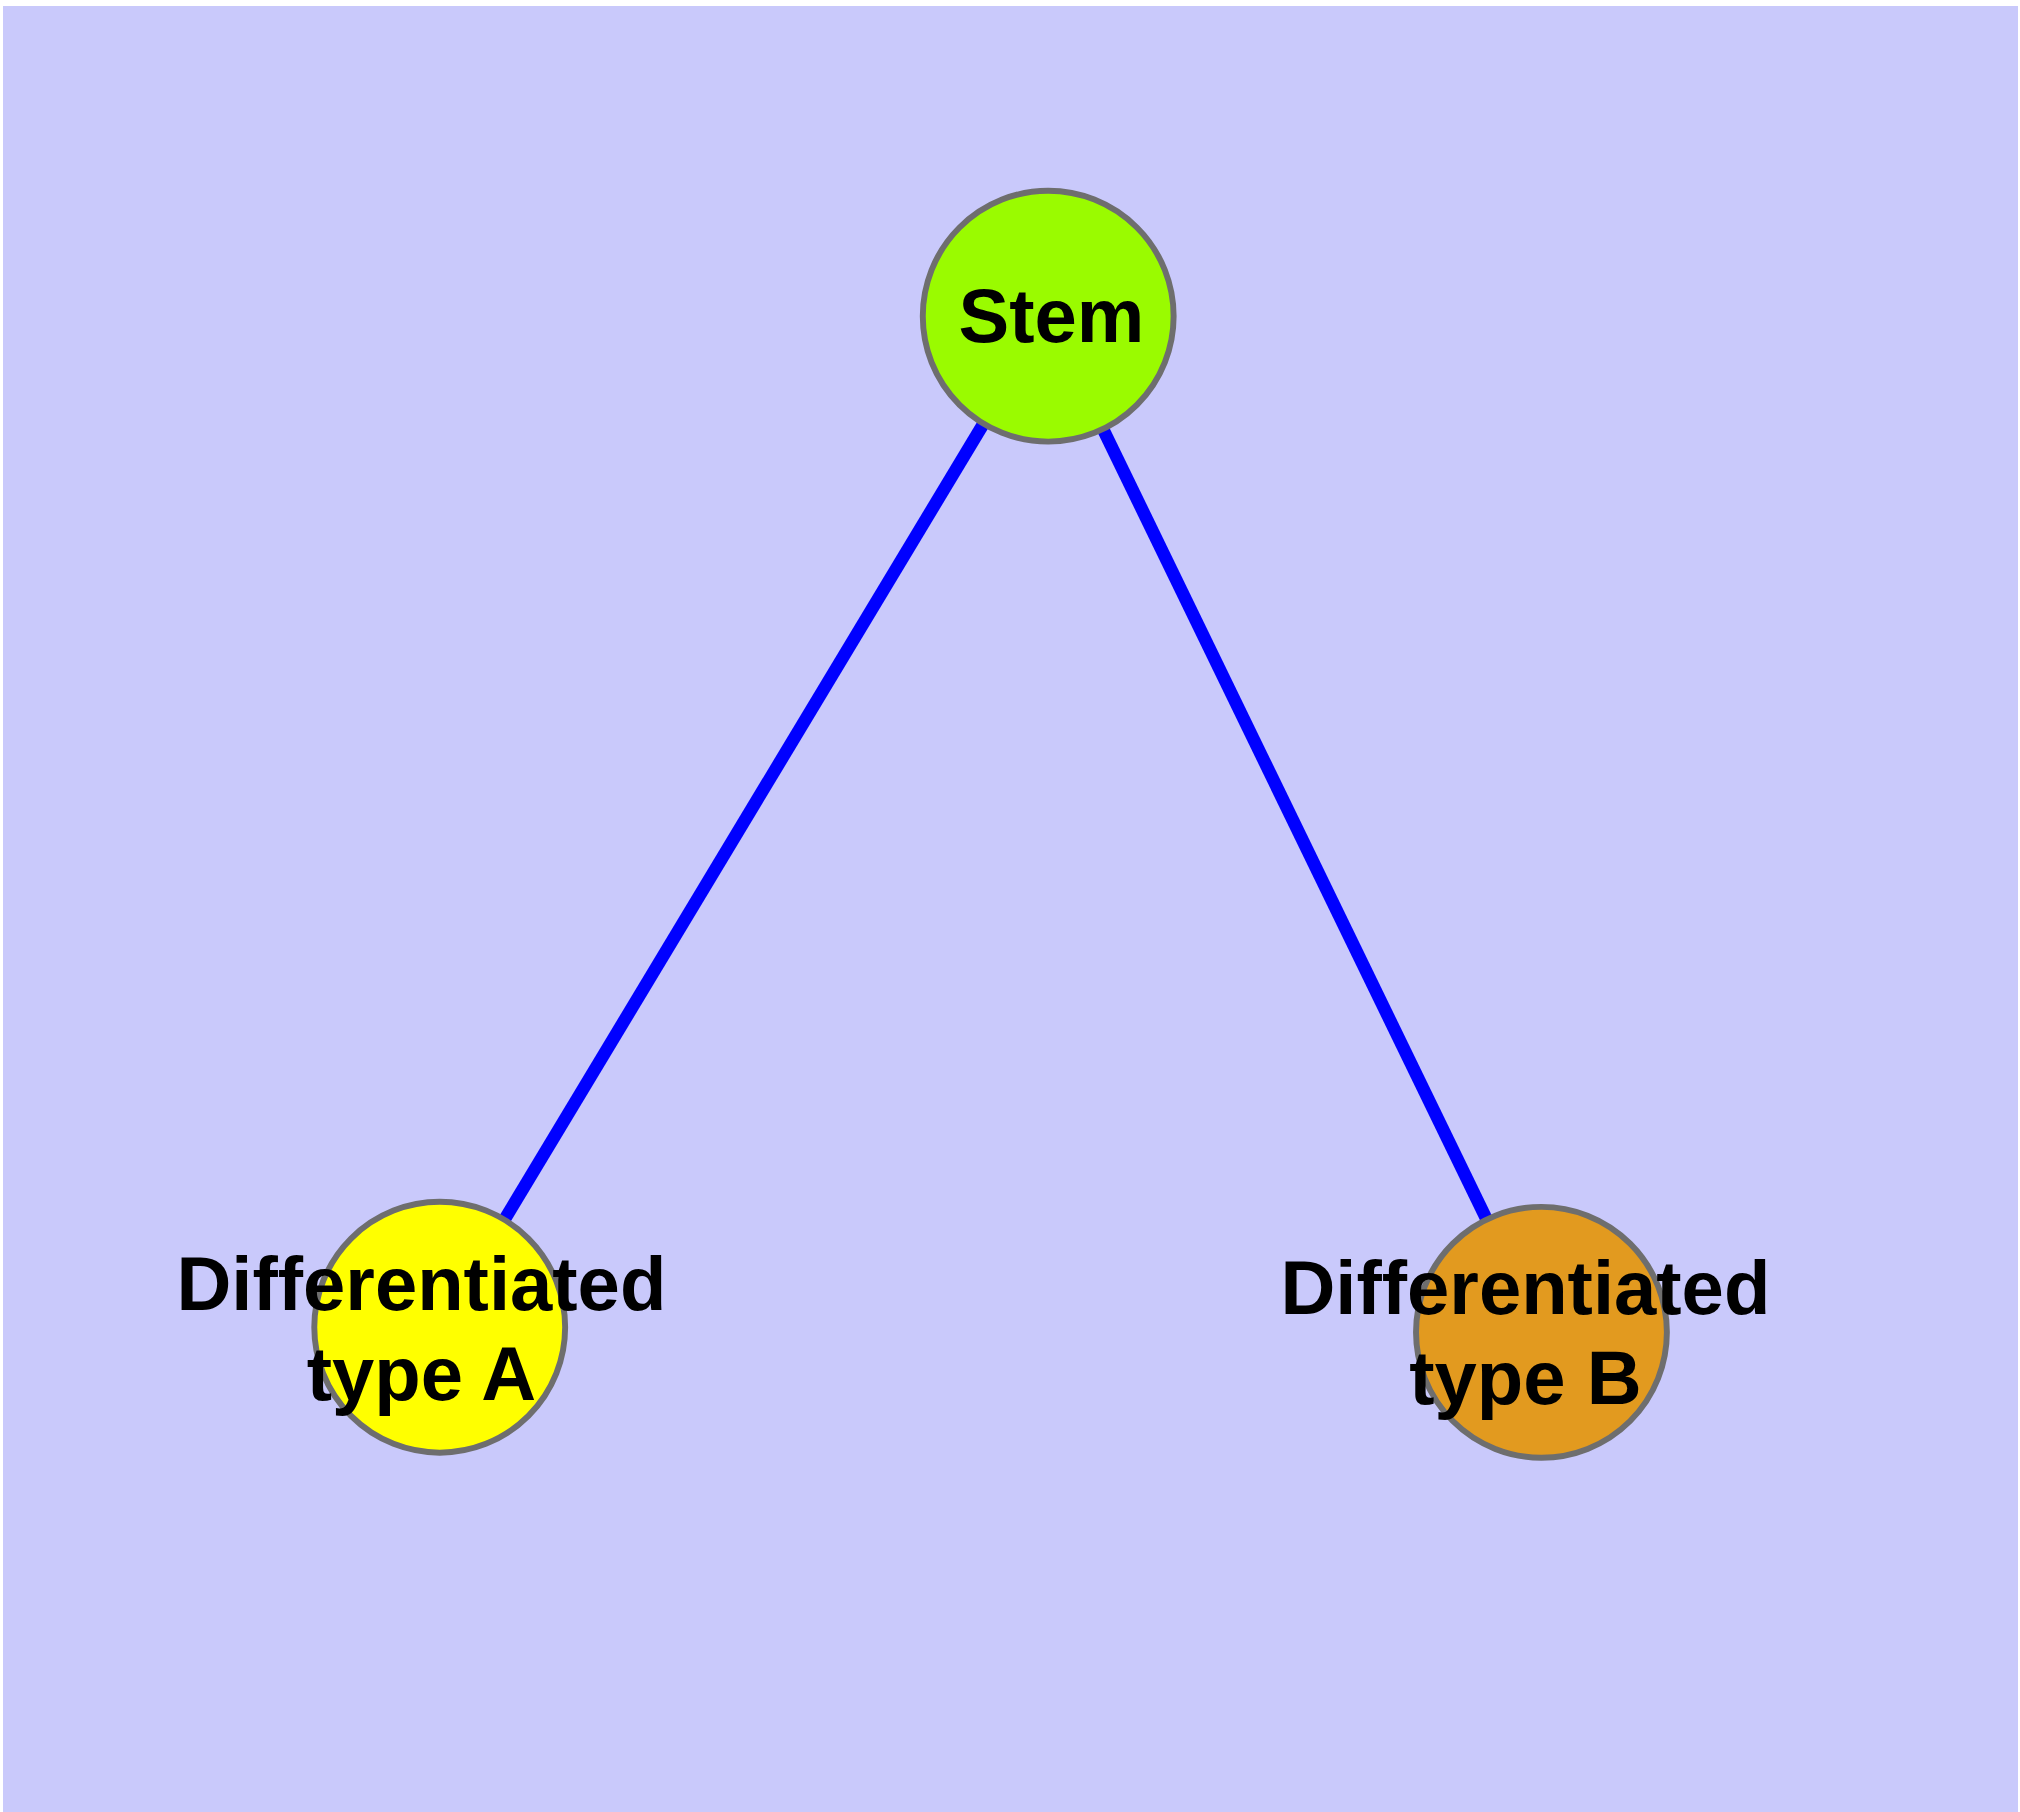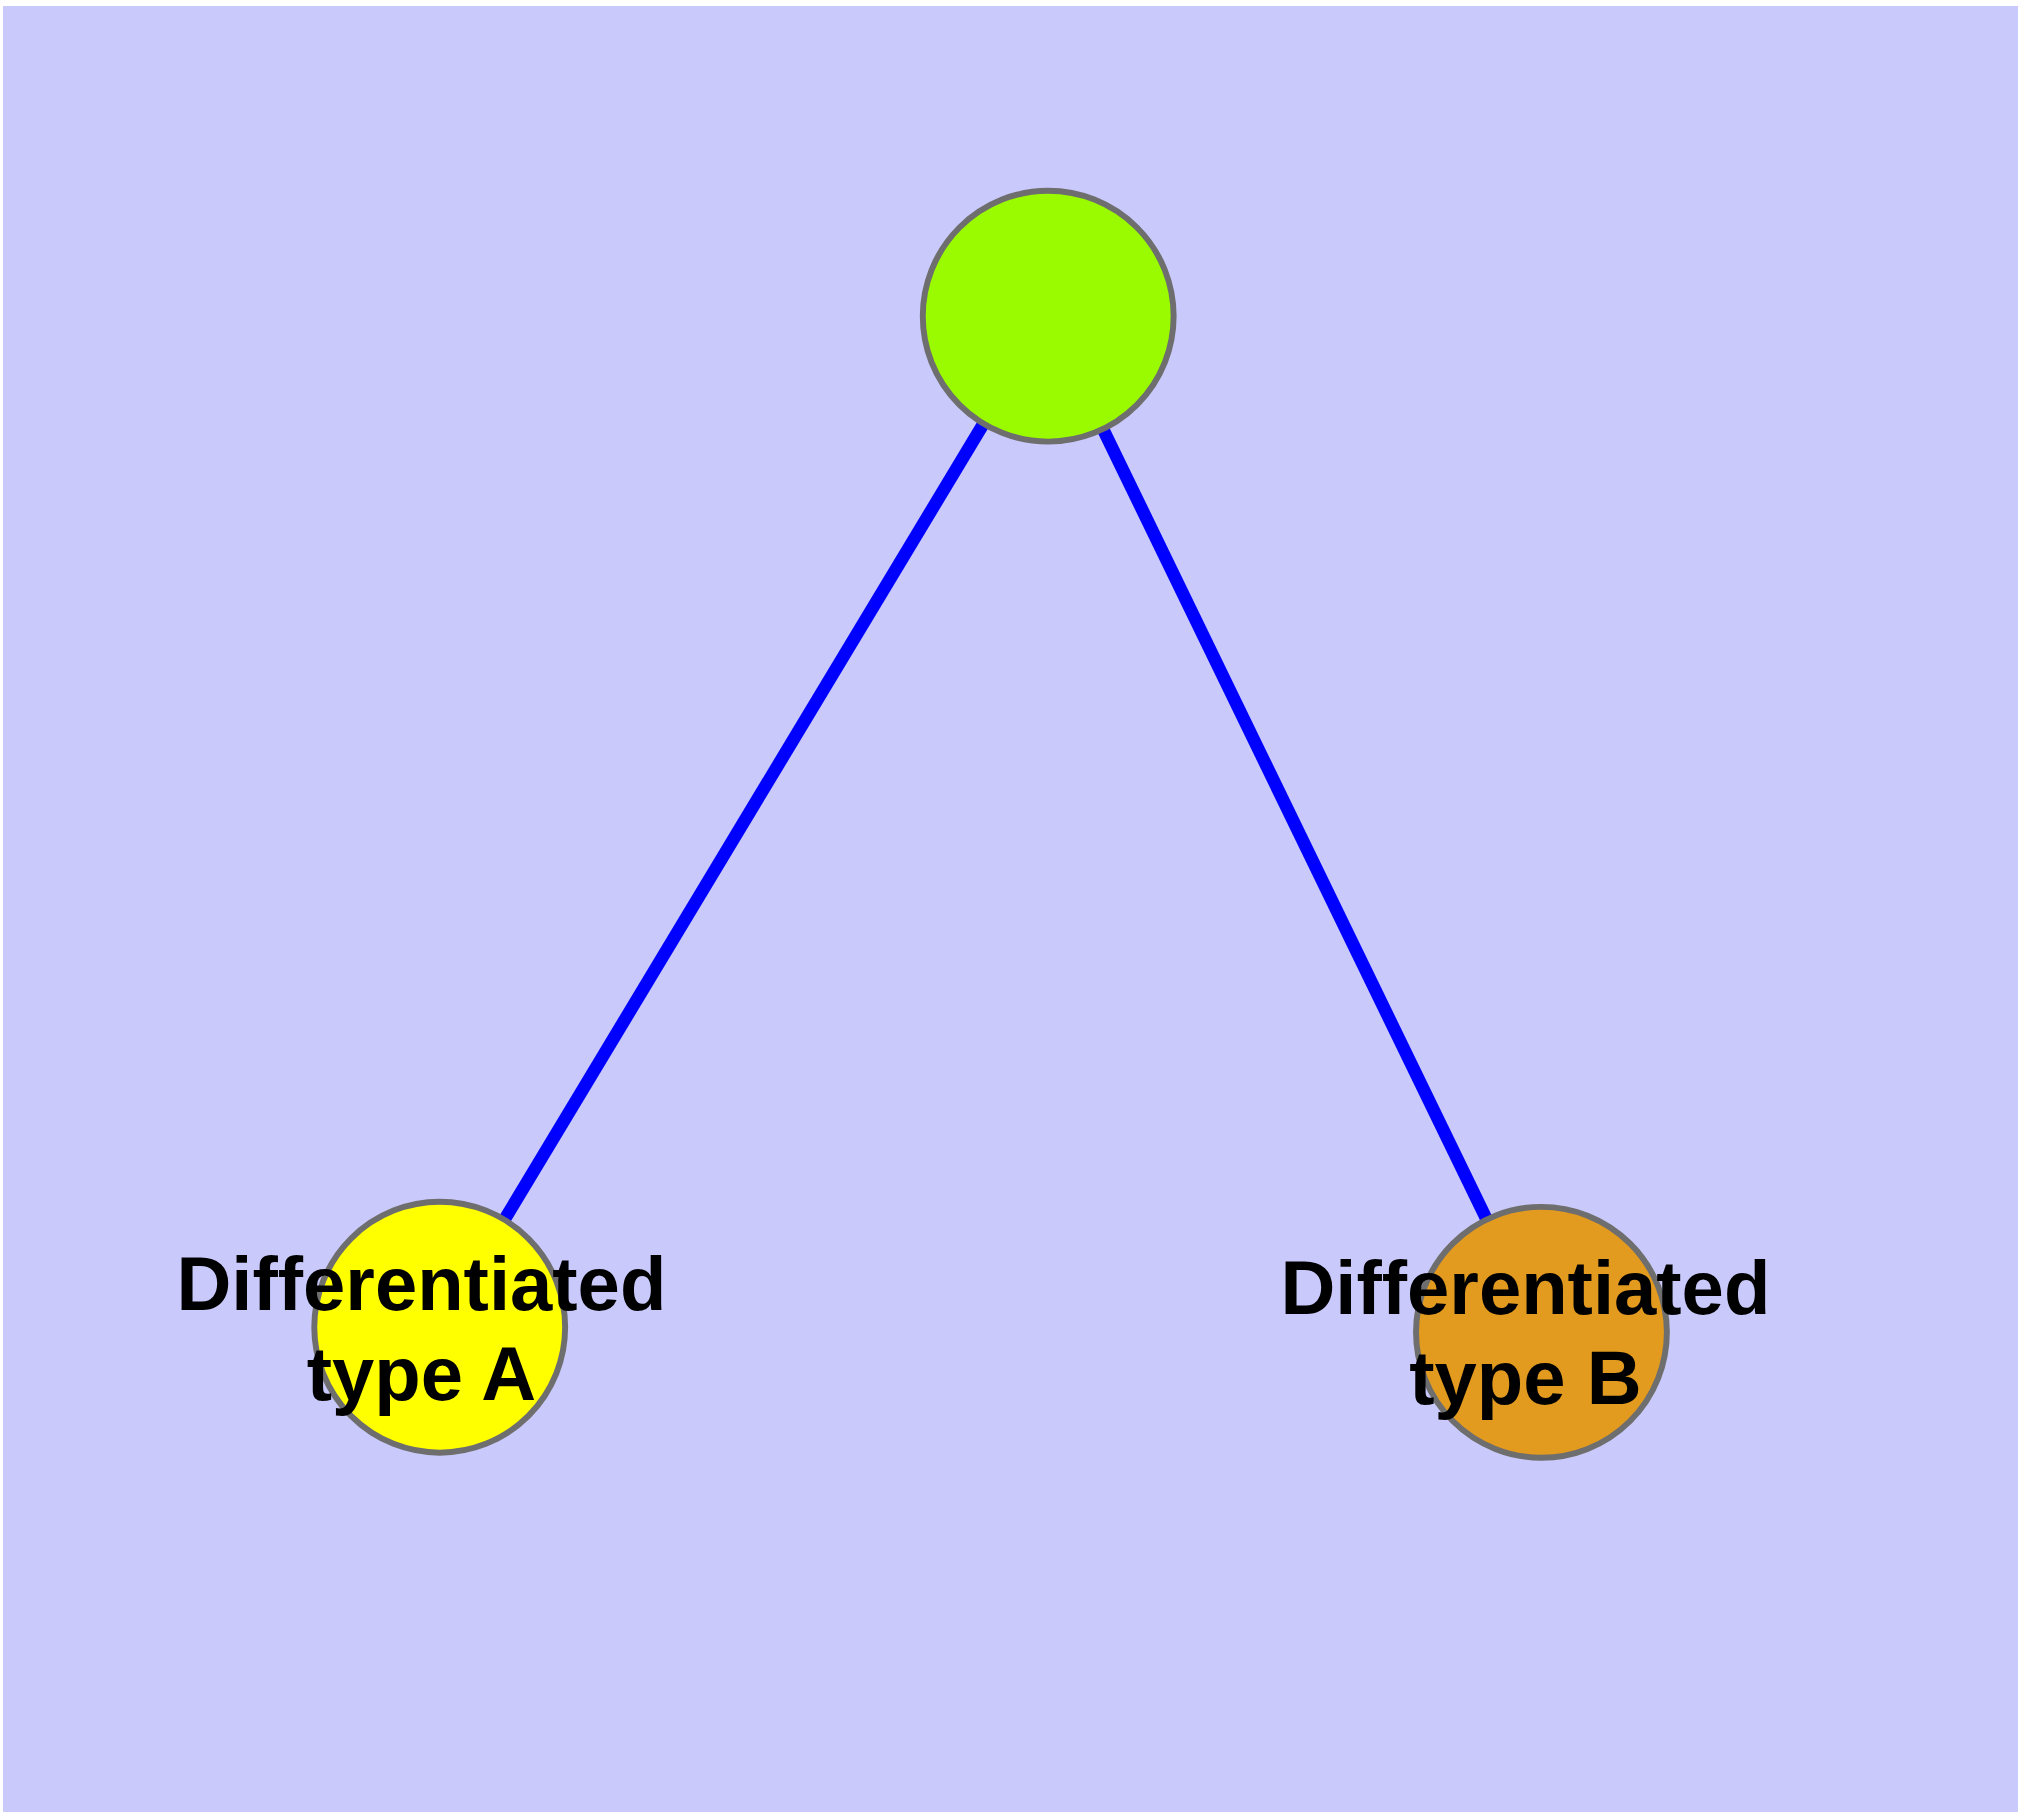--- a/index.html
+++ b/index.html
@@ -43,20 +43,21 @@
   <svg width="2015" height="1806" viewBox="0 0 2377 2131">
 
     <line x1="1233" y1="366" x2="515" y2="1559" stroke-width="15" stroke="#0000ff"></line>
     <line x1="1233" y1="366" x2="1815" y2="1565" stroke-width="15" stroke="#0000ff"></line>
 
     <circle cx="1233" cy="366" r="148" stroke-width="7" stroke="#6e6e6e" fill="#9afb00"></circle>
     <circle cx="515" cy="1559" r="148" stroke-width="7" stroke="#6e6e6e" fill="#ffff00"></circle>
     <circle cx="1815" cy="1565" r="148" stroke-width="7" stroke="#6e6e6e" fill="#e29a1f"></circle>
   </svg>
 
+  <div class="node-label" style="left:1048px; top:310px;">Stem</div>
 
   <div class="node-label" style="left:418px; top:1323px;">Differentiated
 type A</div>
 
   <div class="node-label" style="left:1522px; top:1327px;">Differentiated
 type B</div>
 </div>
 
 
 </body></html>

